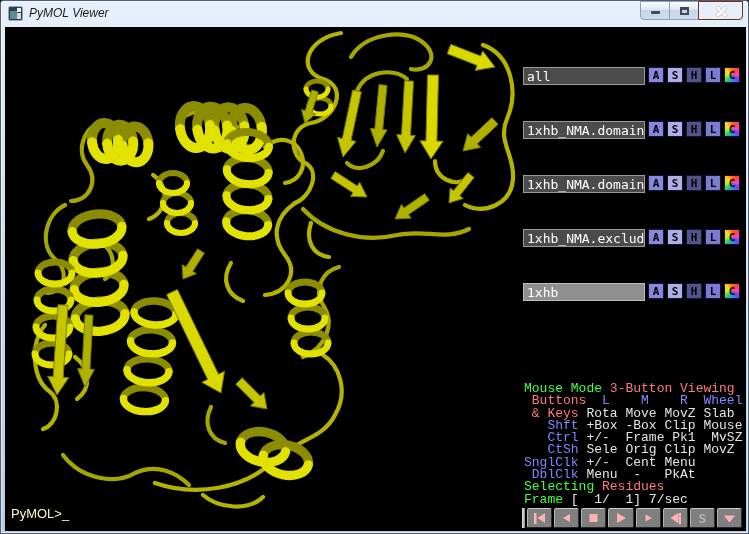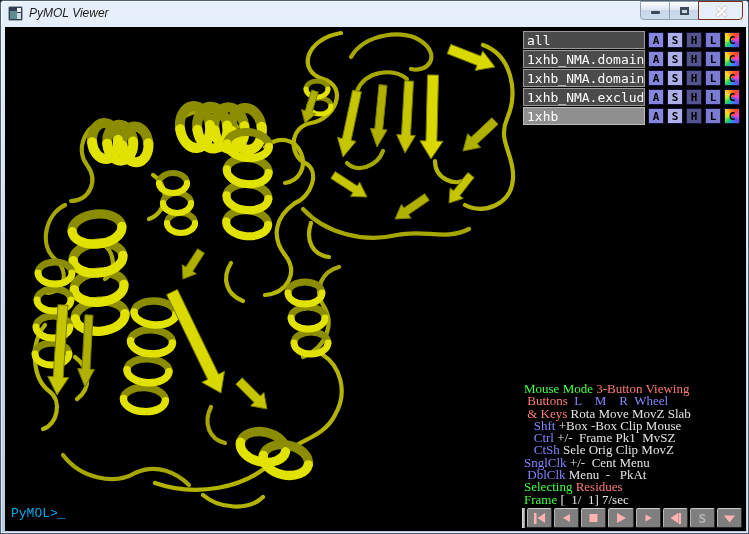--- a/index.html
+++ b/index.html
@@ -26,34 +26,34 @@
     background:linear-gradient(#eba globally 0%,#000 0%) , linear-gradient(#eca89a,#d6654b 45%,#b8462c 46%,#c2573d);}
   .glyph-min{position:absolute;left:10px;bottom:5px;width:9px;height:3px;background:#3f4a56;border-radius:1px;}
   .glyph-max{position:absolute;left:10px;top:5px;width:9px;height:8px;border:2px solid #3f4a56;border-top-width:3px;background:transparent;}
   .glyph-close{position:absolute;left:0;top:0;width:100%;height:100%;}
   .glyph-close i{position:absolute;left:16px;top:8px;width:13px;height:3px;background:#fff;border-radius:1px;box-shadow:0 0 1px rgba(60,0,0,.6);}
   .glyph-close i:nth-child(1){transform:rotate(45deg);}
   .glyph-close i:nth-child(2){transform:rotate(-45deg);}
 
   .client{position:absolute;left:4px;top:26px;width:741px;height:504px;background:#000;}
   .viewport{position:absolute;left:0;top:0;width:517px;height:504px;background:#000;overflow:hidden;}
-  .prompt{position:absolute;left:6px;bottom:10px;font-family:Liberation Mono, monospace;font-size:13px;color:#0ea5e9;letter-spacing:0;}
+  .prompt{position:absolute;left:6px;bottom:10px;font-family:Liberation Sans, sans-serif;font-size:13px;color:#fef9c3;letter-spacing:0;}
 
   .sidepanel{position:absolute;left:517px;top:0;width:224px;height:504px;background:#000;}
   .object-list{position:absolute;left:1px;top:4px;right:1px;}
-  .obj-row{display:flex;align-items:center;height:18px;margin-bottom:1px;}
+  .obj-row{display:flex;align-items:flex-start;height:18px;margin-bottom:1px;margin-top:36px;}
   .obj-name{width:122px;height:18px;line-height:16px;padding:1px 3px;border:1px solid #9a9a9a;
     background:var(--rowbg);color:#fff;font-family:"DejaVu Sans Mono",monospace;font-size:13px;white-space:pre;overflow:hidden;}
   .obj-row.selected .obj-name{background:var(--rowselbg);border-color:#bdbdbd;}
   .act-btn{width:16px;height:16px;margin-left:3px;border:1px solid #14143a;color:#000;
     font-family:"DejaVu Sans Mono",monospace;font-size:11px;font-weight:bold;
     display:flex;align-items:center;justify-content:center;cursor:default;}
   .act-btn.c-wheel{background:conic-gradient(from 40deg,#ff4434,#ff44cc,#6a4ae0,#3388ff,#22cc66,#bbee22,#ffd422,#ff7422,#ff4434);}
 
-  .mouse-panel{position:absolute;left:2px;top:356px;right:0;font-family:Liberation Serif, serif;font-size:13px;}
+  .mouse-panel{position:absolute;left:2px;top:356px;right:0;font-family:Liberation Mono, monospace;font-size:13px;}
   .mline{height:12.3px;line-height:12.5px;white-space:pre;cursor:default;}
   .c-green{color:var(--green);} .c-red{color:var(--salmon);} .c-blue{color:var(--blue);} .c-white{color:var(--white);}
 
   .playback{position:absolute;left:0;bottom:3px;right:2px;height:20px;display:flex;align-items:stretch;}
   .pb-edge{width:3px;background:linear-gradient(90deg,#e8e8e8,#909090);margin-right:2px;}
   .pb-btn{flex:1;margin-right:2px;position:relative;background:#7f7f7f;
     border-top:1px solid #c9c9c9;border-left:1px solid #b5b5b5;border-right:1px solid #303030;border-bottom:1px solid #262626;
     border-radius:2px;display:flex;align-items:center;justify-content:center;padding:0;cursor:default;}
   .pb-btn svg{display:block;}
   .pb-label{color:#b4b4b4;font-family:"DejaVu Sans Mono",monospace;font-size:13px;font-weight:bold;line-height:1;}

